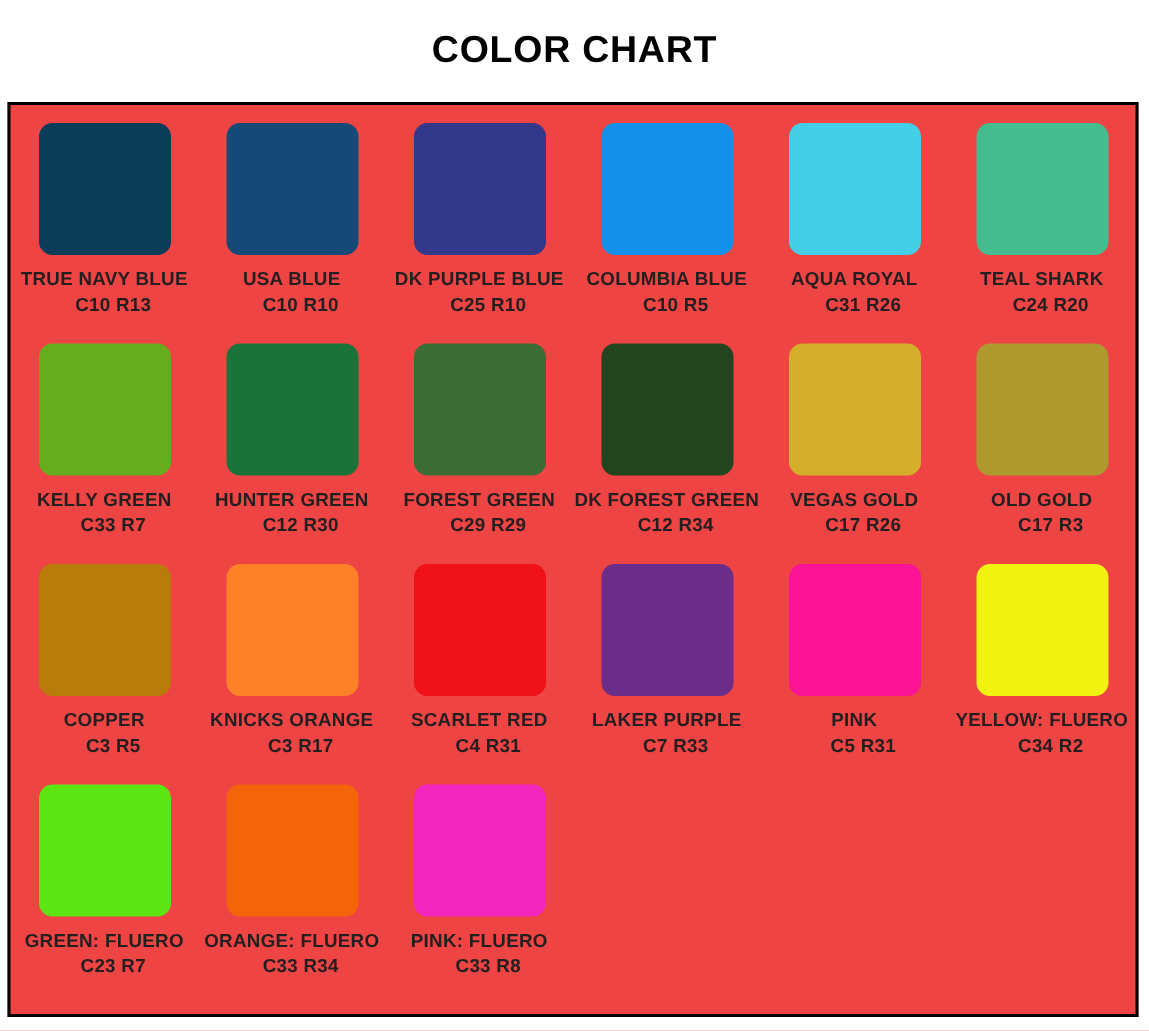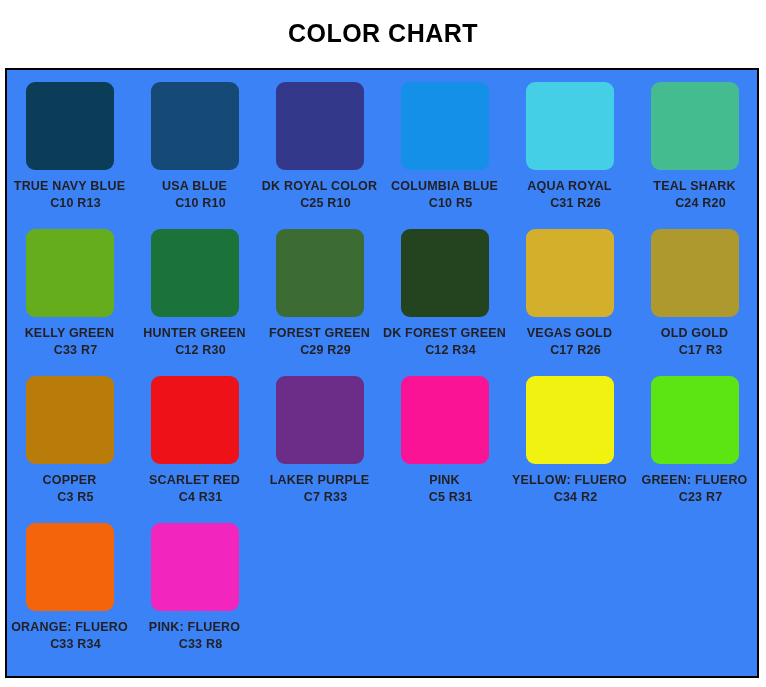--- a/index.html
+++ b/index.html
@@ -25,21 +25,21 @@
     line-height: 30px;
   }
   #chart-frame {
     position: absolute;
     left: 5px;
     top: 68px;
     width: 754px;
     height: 610px;
     border: 2px solid #000000;
     box-sizing: border-box;
-    background: #3b82f6;
+    background: #ef4444;
   }
   .swatch-grid {
     display: grid;
     grid-template-columns: repeat(6, 1fr);
     grid-template-rows: repeat(4, 1fr);
     width: 100%;
     height: 100%;
     box-sizing: border-box;
     padding: 12px 0 6px 0;
   }
@@ -93,21 +93,21 @@
     </div>
 
     <div class="swatch-cell">
       <div class="swatch-chip" style="background:#154A77"></div>
       <div class="swatch-name">USA BLUE</div>
       <div class="swatch-code">C10 R10</div>
     </div>
 
     <div class="swatch-cell">
       <div class="swatch-chip" style="background:#33388A"></div>
-      <div class="swatch-name">DK ROYAL COLOR</div>
+      <div class="swatch-name">DK PURPLE BLUE</div>
       <div class="swatch-code">C25 R10</div>
     </div>
 
     <div class="swatch-cell">
       <div class="swatch-chip" style="background:#1490E8"></div>
       <div class="swatch-name">COLUMBIA BLUE</div>
       <div class="swatch-code">C10 R5</div>
     </div>
 
 
@@ -160,20 +160,25 @@
       <div class="swatch-name">OLD GOLD</div>
       <div class="swatch-code">C17 R3</div>
     </div>
 
     <div class="swatch-cell">
       <div class="swatch-chip" style="background:#B97C0A"></div>
       <div class="swatch-name">COPPER</div>
       <div class="swatch-code">C3 R5</div>
     </div>
 
+    <div class="swatch-cell">
+      <div class="swatch-chip" style="background:#FC8128"></div>
+      <div class="swatch-name">KNICKS ORANGE</div>
+      <div class="swatch-code">C3 R17</div>
+    </div>
 
     <div class="swatch-cell">
       <div class="swatch-chip" style="background:#EE1118"></div>
       <div class="swatch-name">SCARLET RED</div>
       <div class="swatch-code">C4 R31</div>
     </div>
 
     <div class="swatch-cell">
       <div class="swatch-chip" style="background:#6B2D87"></div>
       <div class="swatch-name">LAKER PURPLE</div>

